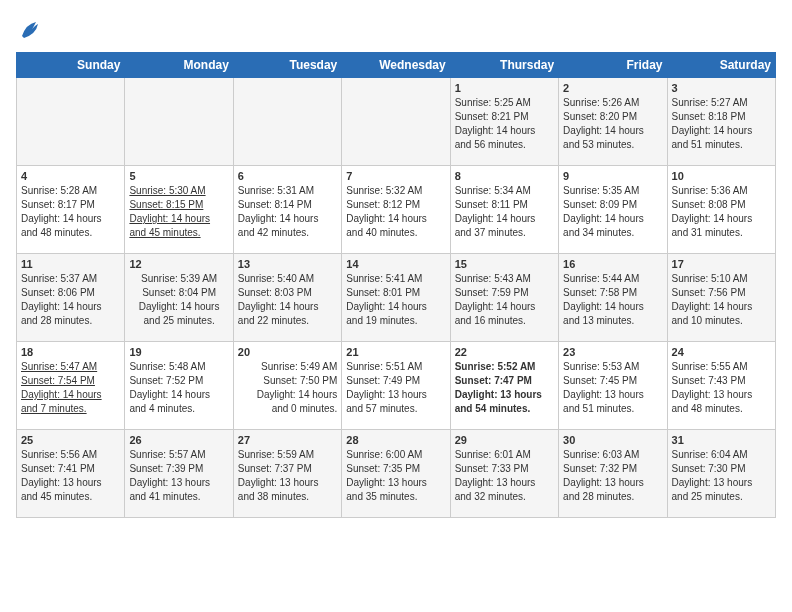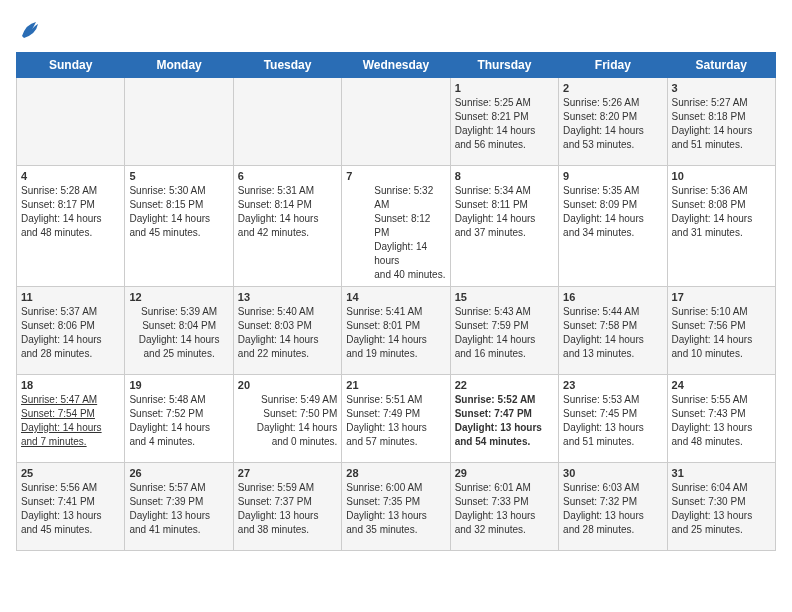--- a/index.html
+++ b/index.html
@@ -51,21 +51,21 @@
       width: 100%;
       border-collapse: collapse;
       table-layout: fixed;
     }
     thead tr th {
       background: #2a6db5;
       color: #fff;
       font-size: 12px;
       font-weight: bold;
       padding: 5px 4px;
-      text-align: center;
+      text-align: right;
       border: 1px solid #2a6db5;
     }
     tbody tr td {
       border: 1px solid #ccc;
       vertical-align: top;
       padding: 4px;
       font-size: 9.5px;
       color: #333;
       height: 88px;
     }
@@ -152,35 +152,35 @@
       <tr>
         <td>
           <span class="day-number">4</span>
           <div class="cell-info" style="white-space: pre-line;">Sunrise: 5:28 AM
 Sunset: 8:17 PM
 Daylight: 14 hours
 and 48 minutes.</div>
         </td>
         <td>
           <span class="day-number">5</span>
-          <div class="cell-info" style="white-space: pre-line;">Sunrise: 5:30 AM
+          <div class="cell-info" style="white-space: pre-line; text-decoration: underline;">Sunrise: 5:30 AM
 Sunset: 8:15 PM
 Daylight: 14 hours
 and 45 minutes.</div>
         </td>
         <td>
           <span class="day-number">6</span>
           <div class="cell-info" style="white-space: pre-line;">Sunrise: 5:31 AM
 Sunset: 8:14 PM
 Daylight: 14 hours
 and 42 minutes.</div>
         </td>
         <td>
           <span class="day-number">7</span>
-          <div class="cell-info" style="white-space: pre-line; margin-left: 28px;">Sunrise: 5:32 AM
+          <div class="cell-info" style="white-space: pre-line;">Sunrise: 5:32 AM
 Sunset: 8:12 PM
 Daylight: 14 hours
 and 40 minutes.</div>
         </td>
         <td>
           <span class="day-number">8</span>
           <div class="cell-info" style="white-space: pre-line;">Sunrise: 5:34 AM
 Sunset: 8:11 PM
 Daylight: 14 hours
 and 37 minutes.</div>

